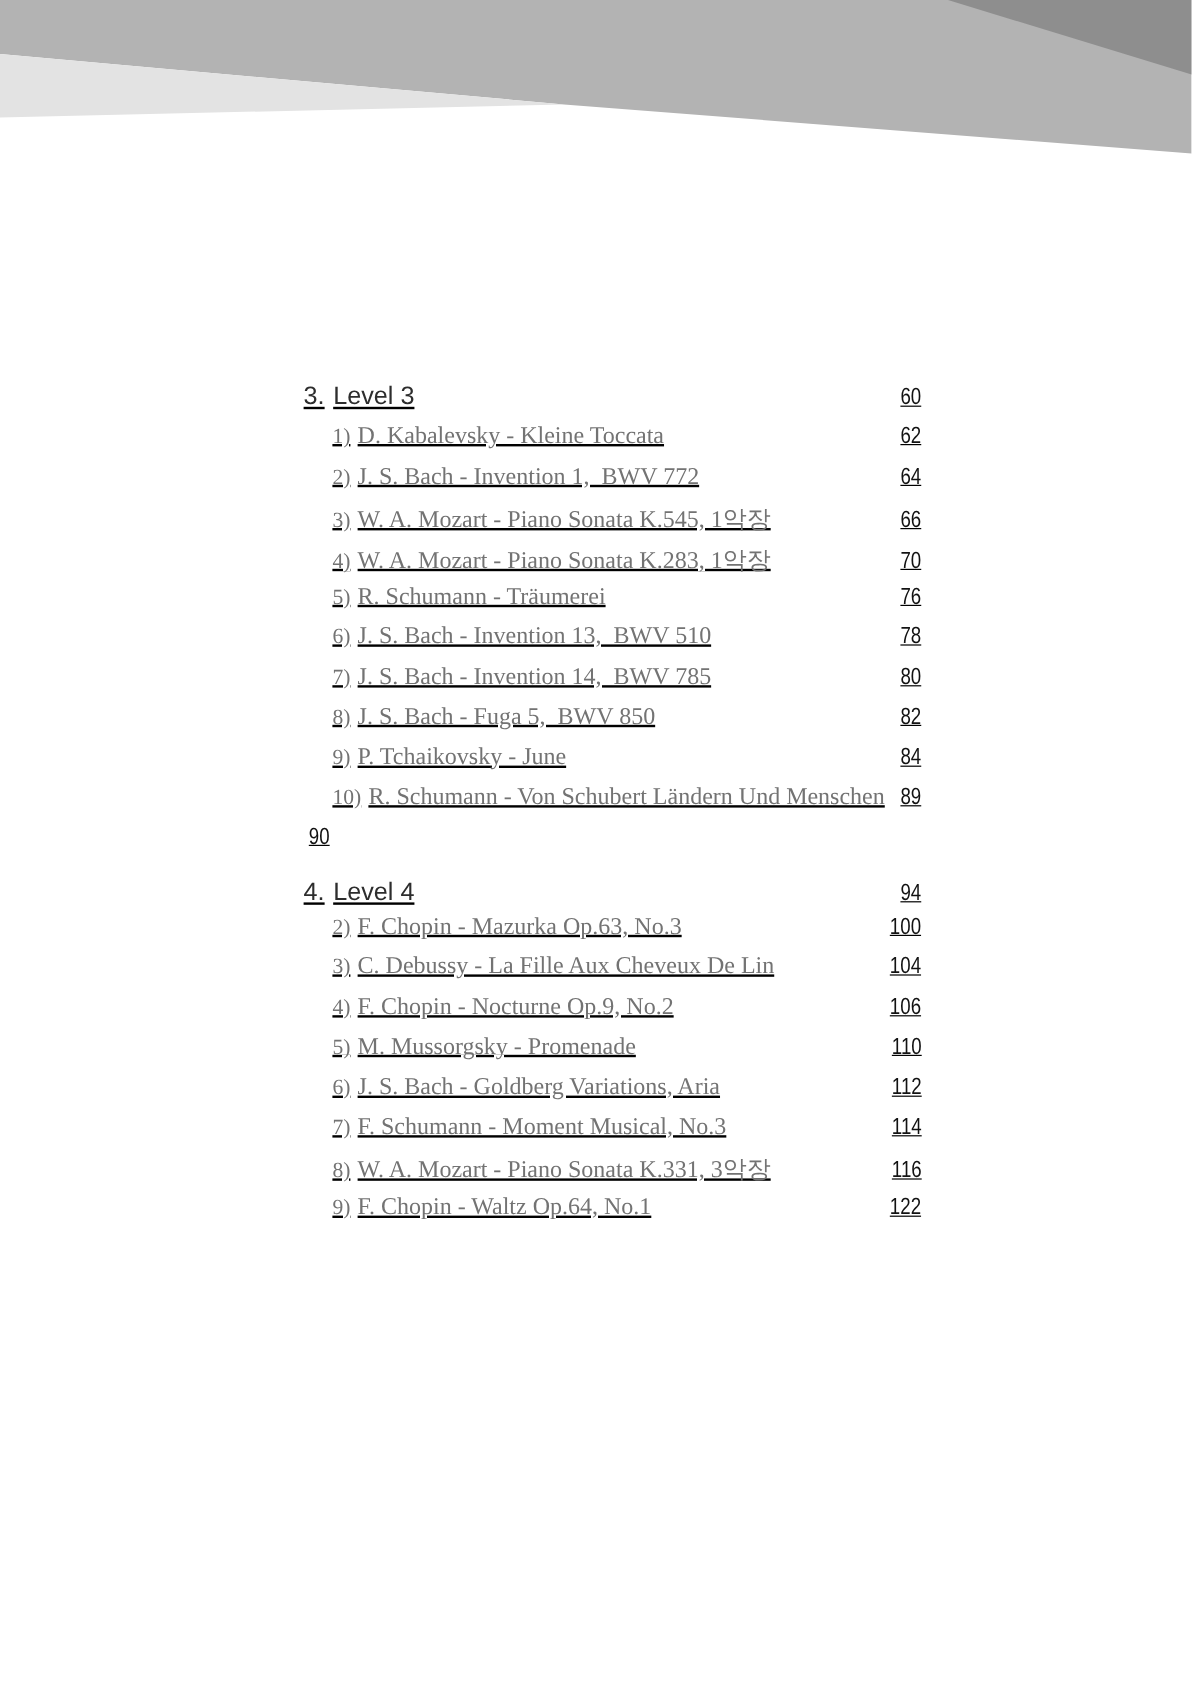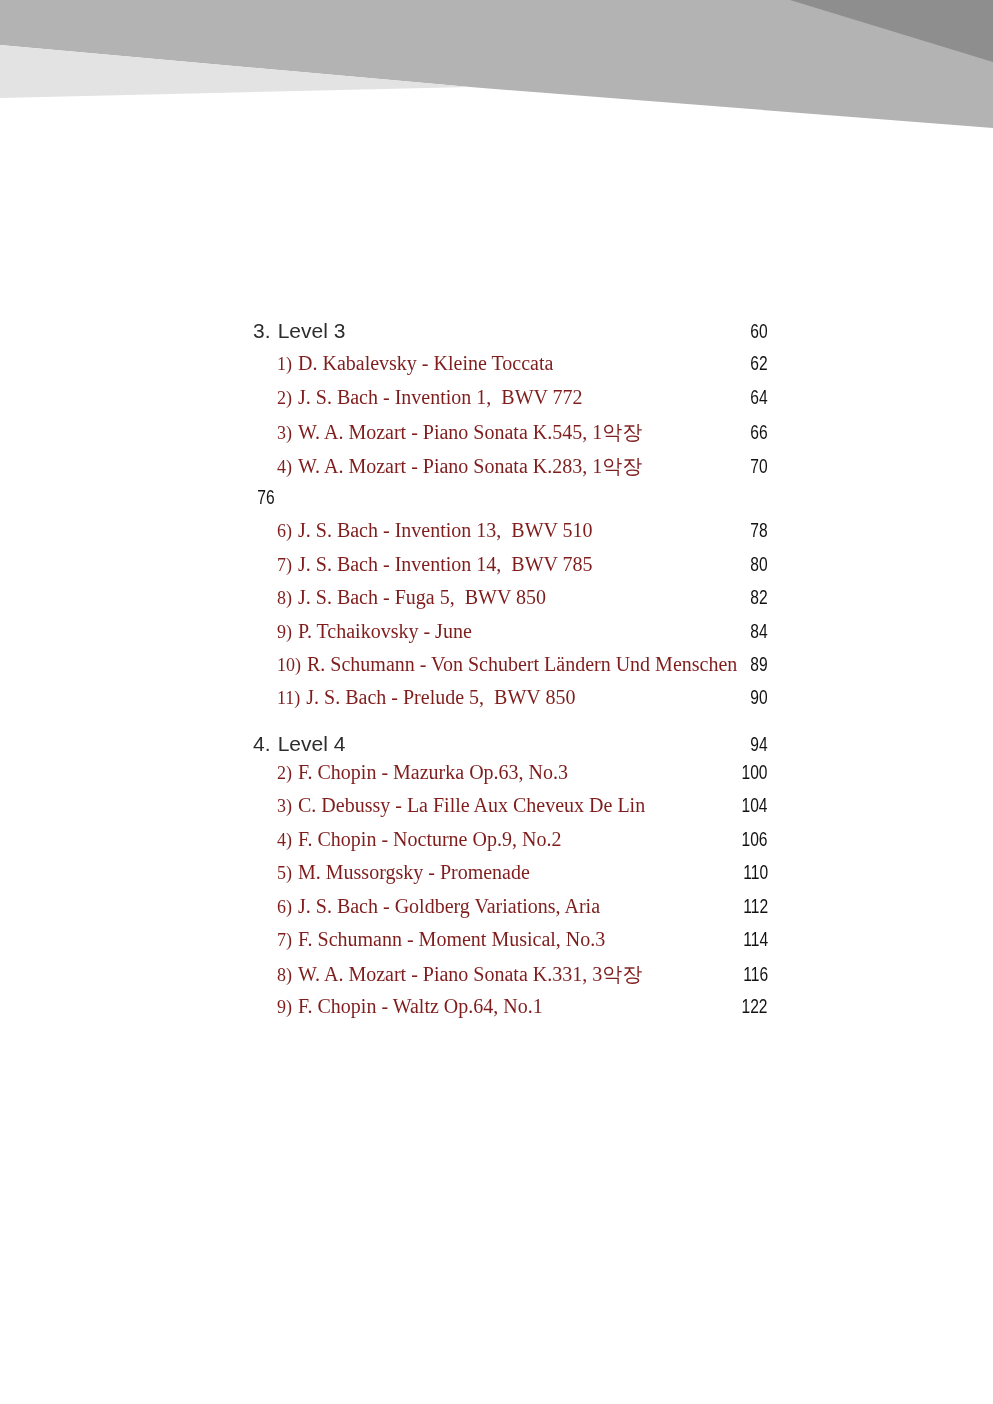--- a/index.html
+++ b/index.html
@@ -19,41 +19,42 @@
     top: 0;
     left: 0;
     width: 993px;
     height: 130px;
   }
   .toc {
     position: absolute;
     left: 253px;
     top: 319px;
     width: 515px;
+    text-decoration: underline;
   }
   .row {
     display: flex;
     justify-content: space-between;
     align-items: baseline;
     height: 33.4px;
     white-space: pre;
   }
   .section-row .sec-label {
     font-family: "Liberation Sans", sans-serif;
     font-size: 21px;
     color: #2d2d2d;
   }
   .sec-number {
     margin-right: 0.34em;
   }
   .item-row .item-label {
     padding-left: 24px;
     font-family: "Liberation Serif", "DejaVu Serif", serif;
     font-size: 20px;
-    color: #7f1d1d;
+    color: #737373;
   }
   .item-num {
     font-size: 18px;
     margin-right: 6px;
   }
   .item-title {
     white-space: pre;
   }
   .page-num {
     display: inline-block;
@@ -93,20 +94,21 @@
   </div>
     <div class="row item-row">
     <span class="item-label"><span class="item-num">3)</span><span class="item-title">W. A. Mozart - Piano Sonata K.545, 1악장</span></span>
     <span class="page-num">66</span>
   </div>
     <div class="row item-row">
     <span class="item-label"><span class="item-num">4)</span><span class="item-title">W. A. Mozart - Piano Sonata K.283, 1악장</span></span>
     <span class="page-num">70</span>
   </div>
     <div class="row item-row">
+    <span class="item-label"><span class="item-num">5)</span><span class="item-title">R. Schumann - Träumerei</span></span>
     <span class="page-num">76</span>
   </div>
     <div class="row item-row">
     <span class="item-label"><span class="item-num">6)</span><span class="item-title">J. S. Bach - Invention 13,  BWV 510</span></span>
     <span class="page-num">78</span>
   </div>
     <div class="row item-row">
     <span class="item-label"><span class="item-num">7)</span><span class="item-title">J. S. Bach - Invention 14,  BWV 785</span></span>
     <span class="page-num">80</span>
   </div>
@@ -116,21 +118,20 @@
   </div>
     <div class="row item-row">
     <span class="item-label"><span class="item-num">9)</span><span class="item-title">P. Tchaikovsky - June</span></span>
     <span class="page-num">84</span>
   </div>
     <div class="row item-row">
     <span class="item-label"><span class="item-num">10)</span><span class="item-title">R. Schumann - Von Schubert Ländern Und Menschen</span></span>
     <span class="page-num">89</span>
   </div>
     <div class="row item-row">
-    <span class="item-label"><span class="item-num">11)</span><span class="item-title">J. S. Bach - Prelude 5,  BWV 850</span></span>
     <span class="page-num">90</span>
   </div>
     <div class="row section-row section-gap">
     <span class="sec-label"><span class="sec-number">4.</span><span>Level 4</span></span>
     <span class="page-num">94</span>
   </div>
     <div class="row item-row">
     <span class="item-label"><span class="item-num">2)</span><span class="item-title">F. Chopin - Mazurka Op.63, No.3</span></span>
     <span class="page-num">100</span>
   </div>

